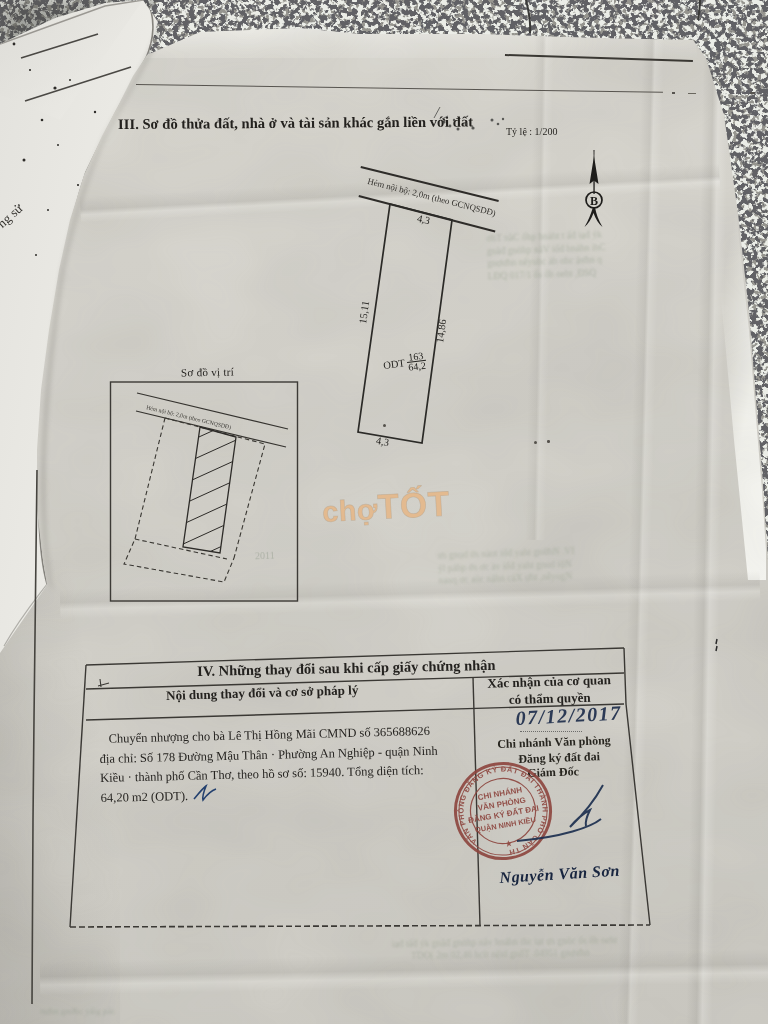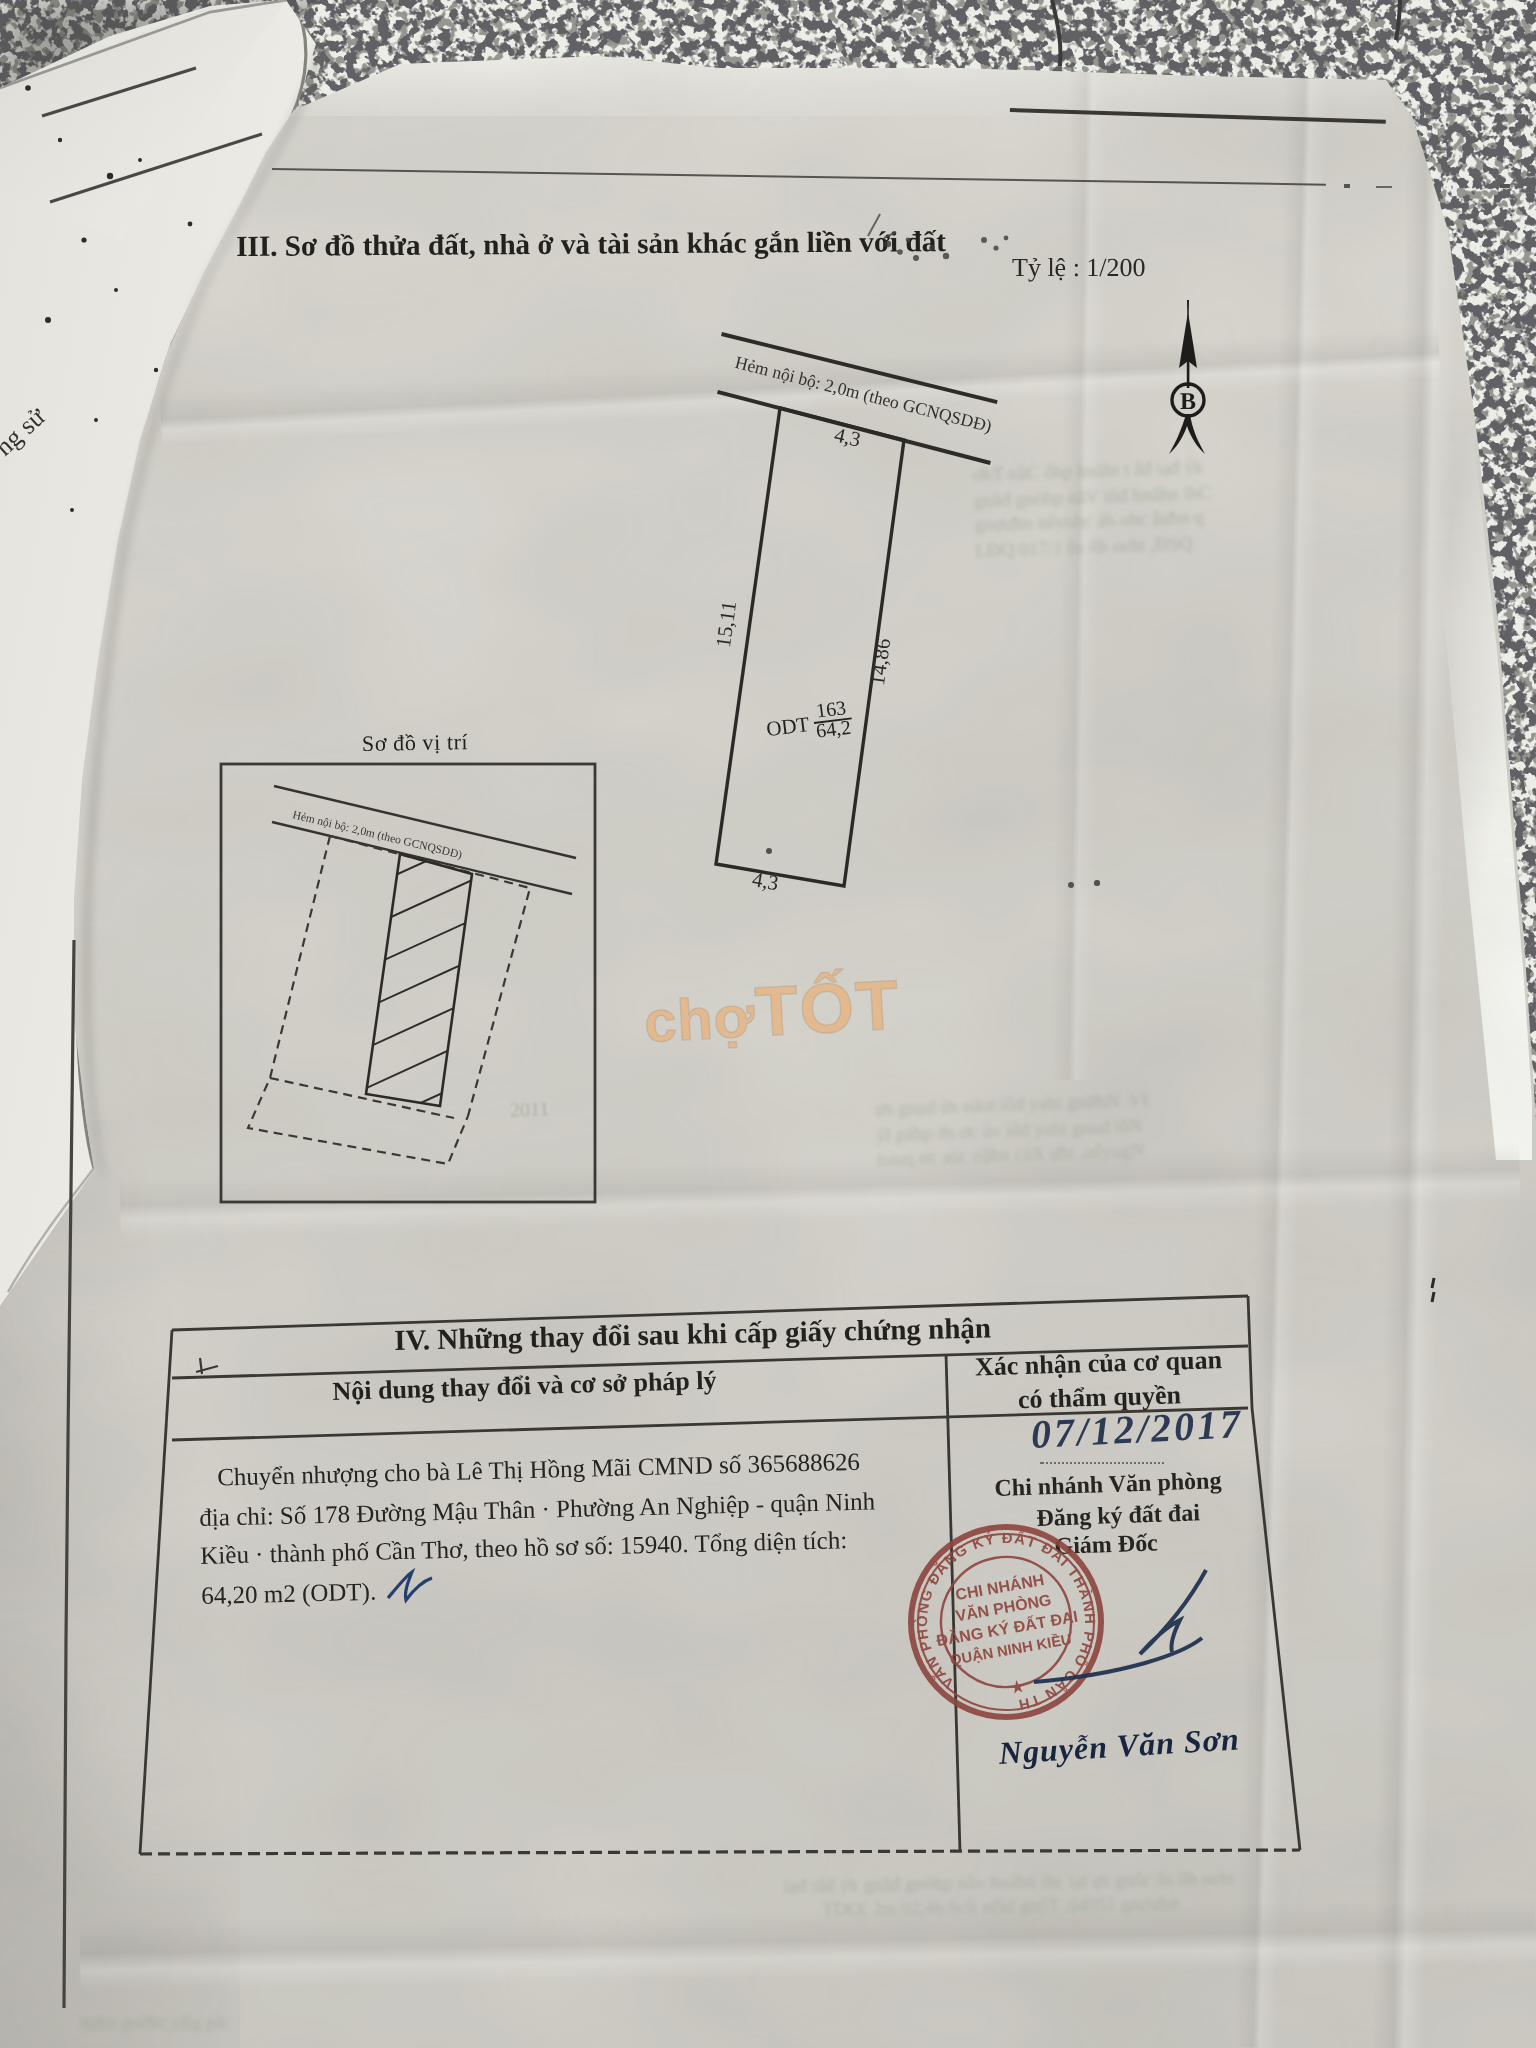--- a/index.html
+++ b/index.html
@@ -55,21 +55,21 @@
 
 <div class="abs" id="content" style="left:0;top:0;width:768px;height:1024px;color:#2b2b2b;">
 
   <div class="abs" style="left:136px;top:84px;width:527px;height:1.3px;background:#57544f;transform:rotate(0.85deg);transform-origin:0 0;"></div>
   <div class="abs" style="left:672px;top:92px;width:3px;height:1.5px;background:#57544f;"></div>
   <div class="abs" style="left:688px;top:93px;width:8px;height:1.4px;background:#6a675f;"></div>
   <div class="abs" style="left:750px;top:92px;width:5px;height:2px;background:#57544f;"></div>
   <div class="abs" style="left:505px;top:54px;width:188px;height:2.1px;background:#3a3833;transform:rotate(1.8deg);transform-origin:0 0;"></div>
 
   <div class="abs" style="left:118px;top:116px;font-size:14.6px;font-weight:bold;white-space:nowrap;transform:rotate(-0.4deg);transform-origin:0 0;color:#23211e;">III. Sơ đồ thửa đất, nhà ở và tài sản khác gắn liền với đất</div>
-  <div class="abs" style="left:506px;top:126px;font-size:13px;white-space:nowrap;color:#2a2824;">Tỷ lệ : 1/200</div>
+  <div class="abs" style="left:506px;top:126px;font-size:10px;white-space:nowrap;color:#2a2824;">Tỷ lệ : 1/200</div>
 
   <div class="abs" style="left:428px;top:102px;width:80px;height:32px;opacity:.8;">
     <svg width="80" height="32">
       <path d="M6,16 L12,5 M14,17 l6,-3" stroke="#4a4a48" stroke-width="1" fill="none"></path>
       <g fill="#3c3c3a">
         <circle cx="16" cy="20" r="1.6"></circle>
             <circle cx="22" cy="24" r="1.4"></circle>
             <circle cx="30" cy="27" r="1.5"></circle>
         <circle cx="38" cy="22" r="1.4"></circle>
             <circle cx="45" cy="26" r="1.6"></circle>

